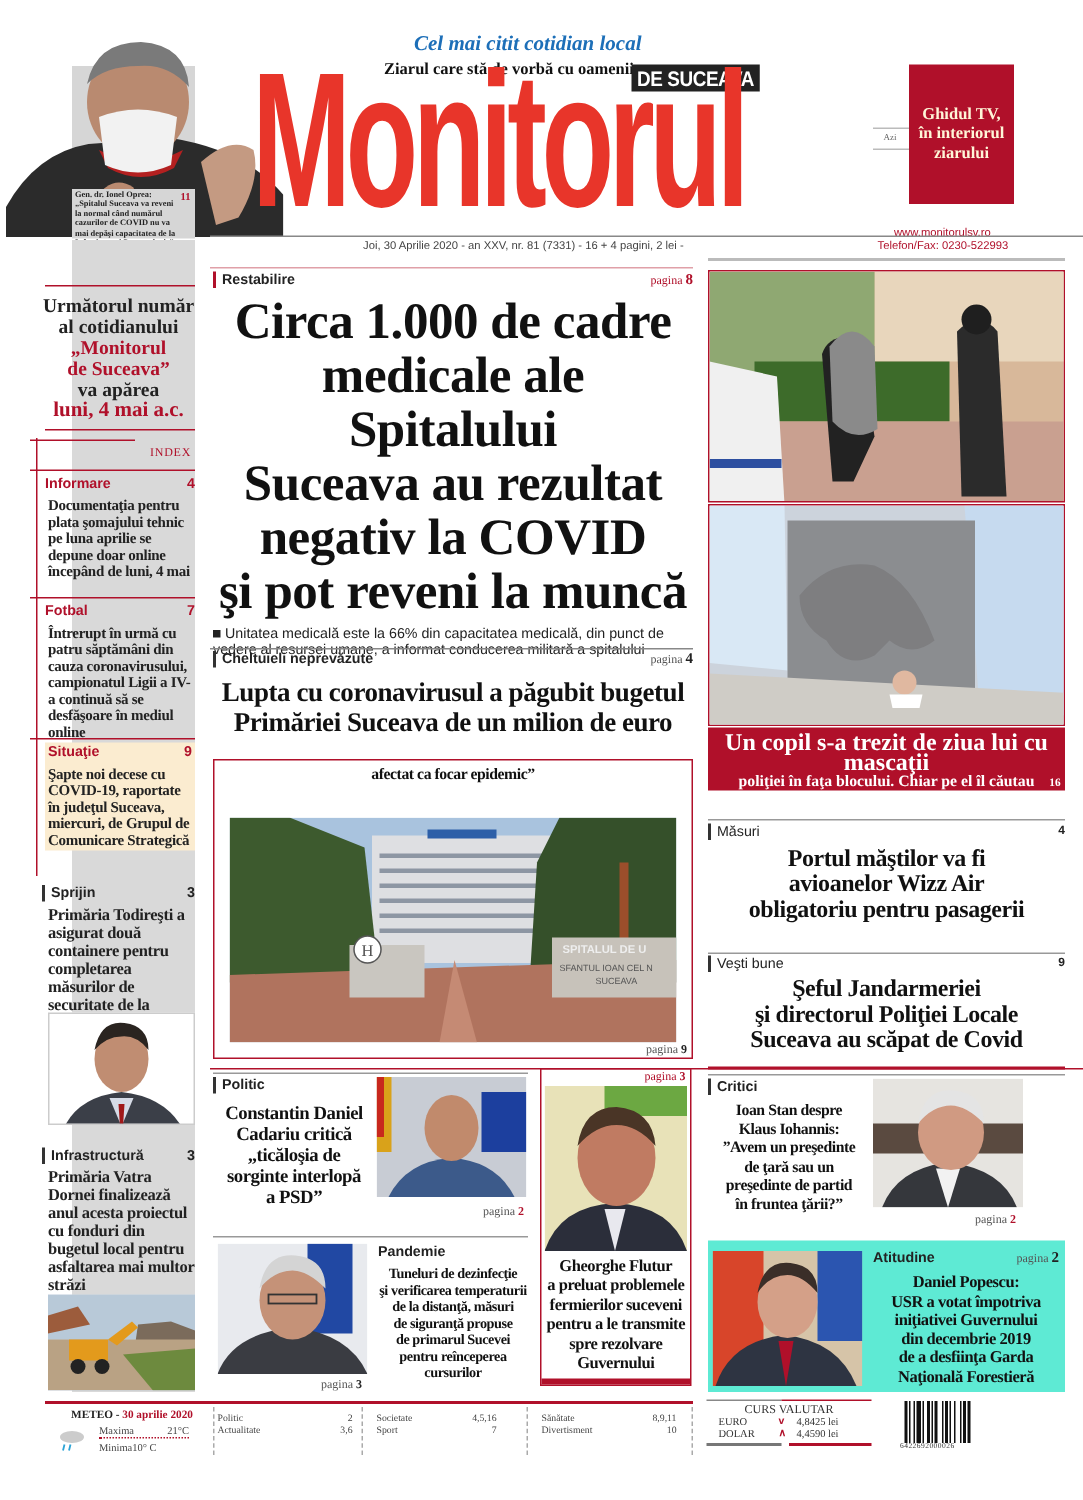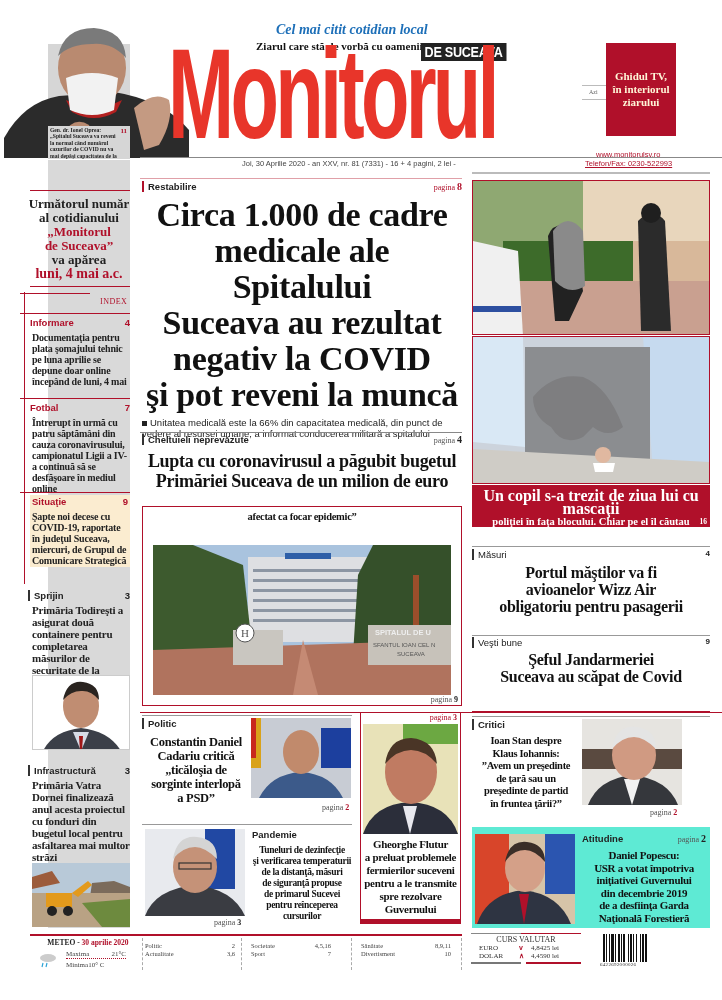--- a/index.html
+++ b/index.html
@@ -48,21 +48,21 @@
 <div class="abs" style="left:168px;top:30px;font-family:'Liberation Sans',sans-serif;font-weight:bold;font-size:128px;line-height:128px;color:#e8352a;letter-spacing:-6px;transform:scaleX(0.62);transform-origin:left top;">Monitorul</div>
 
 <div class="abs" style="left:589px;top:89px;font-size:6px;color:#666;">Azi</div>
 <div class="abs" style="left:582px;top:85px;width:38px;height:1px;background:#bbb"></div>
 <div class="abs" style="left:582px;top:99px;width:38px;height:1px;background:#bbb"></div>
 <div class="abs" style="left:606px;top:43px;width:70px;height:93px;background:#b0102a;display:flex;align-items:center;justify-content:center;text-align:center;padding:4px;">
   <span style="color:#fff6d8;font-family:'Liberation Serif',serif;font-weight:bold;font-size:11px;line-height:13px;">Ghidul TV, în interiorul ziarului</span>
 </div>
 <div class="abs" style="left:596px;top:150px;font-family:'Liberation Sans',sans-serif;font-size:7.5px;color:#b0102a;">www.monitorulsv.ro</div>
 <div class="abs" style="left:242px;top:159px;font-family:'Liberation Sans',sans-serif;font-size:7.5px;color:#444;">Joi, 30 Aprilie 2020 - an XXV, nr. 81 (7331) - 16 + 4 pagini, 2 lei -</div>
-<div class="abs" style="left:585px;top:159px;font-family:'Liberation Sans',sans-serif;font-size:7.5px;color:#b0102a;text-decoration:underline;">Telefon/Fax: 0230-522993</div>
+<div class="abs" style="left:585px;top:159px;font-family:'Liberation Sans',sans-serif;font-size:7.5px;color:#b0102a;">Telefon/Fax: 0230-522993</div>
 <div class="abs" style="left:140px;top:157px;width:582px;height:1px;background:#888"></div>
 
 <div class="grey-band" style="left:48px;top:160px;width:82px;height:768px;background:#d9d9d9"></div>
 <div class="abs" style="left:24px;top:292px;width:1px;height:292px;background:#b0102a"></div>
 
 <div class="abs" style="left:30px;top:190px;width:100px;height:1px;background:#b0102a"></div>
 <div class="abs" style="left:28px;top:197px;width:102px;text-align:center;font-family:'Liberation Serif',serif;font-weight:bold;font-size:13px;line-height:14px;">
   <div style="color:#222">Următorul număr</div>
   <div style="color:#222">al cotidianului</div>
   <div style="color:#b0102a">„Monitorul</div>
@@ -249,20 +249,21 @@
   </div>
 </div>
 <div class="rule" style="left:472px;top:635px;width:238px;height:1px;background:#999"></div>
 <div class="abs" style="left:472px;top:637px;width:238px;">
   <div class="kicker">
       <span class="k" style="border-color:#333;font-weight:normal">Veşti bune</span>
       <span style="font-size:8px">9</span>
     </div>
   <div class="hl" style="font-size:16px;line-height:17px;margin-top:3px">
     <div>Şeful Jandarmeriei</div>
+    <div>şi directorul Poliţiei Locale</div>
     <div>Suceava au scăpat de Covid</div>
   </div>
 </div>
 <div class="rrule" style="left:472px;top:711px;width:238px;height:2px"></div>
 
 <div class="rrule" style="left:140px;top:712px;width:582px;height:1px"></div>
 <div class="rule" style="left:142px;top:715px;width:210px;height:1px;background:#999"></div>
 <div class="abs" style="left:142px;top:718px;width:108px;">
   <div class="kicker">
       <span class="k" style="border-color:#333">Politic</span>

